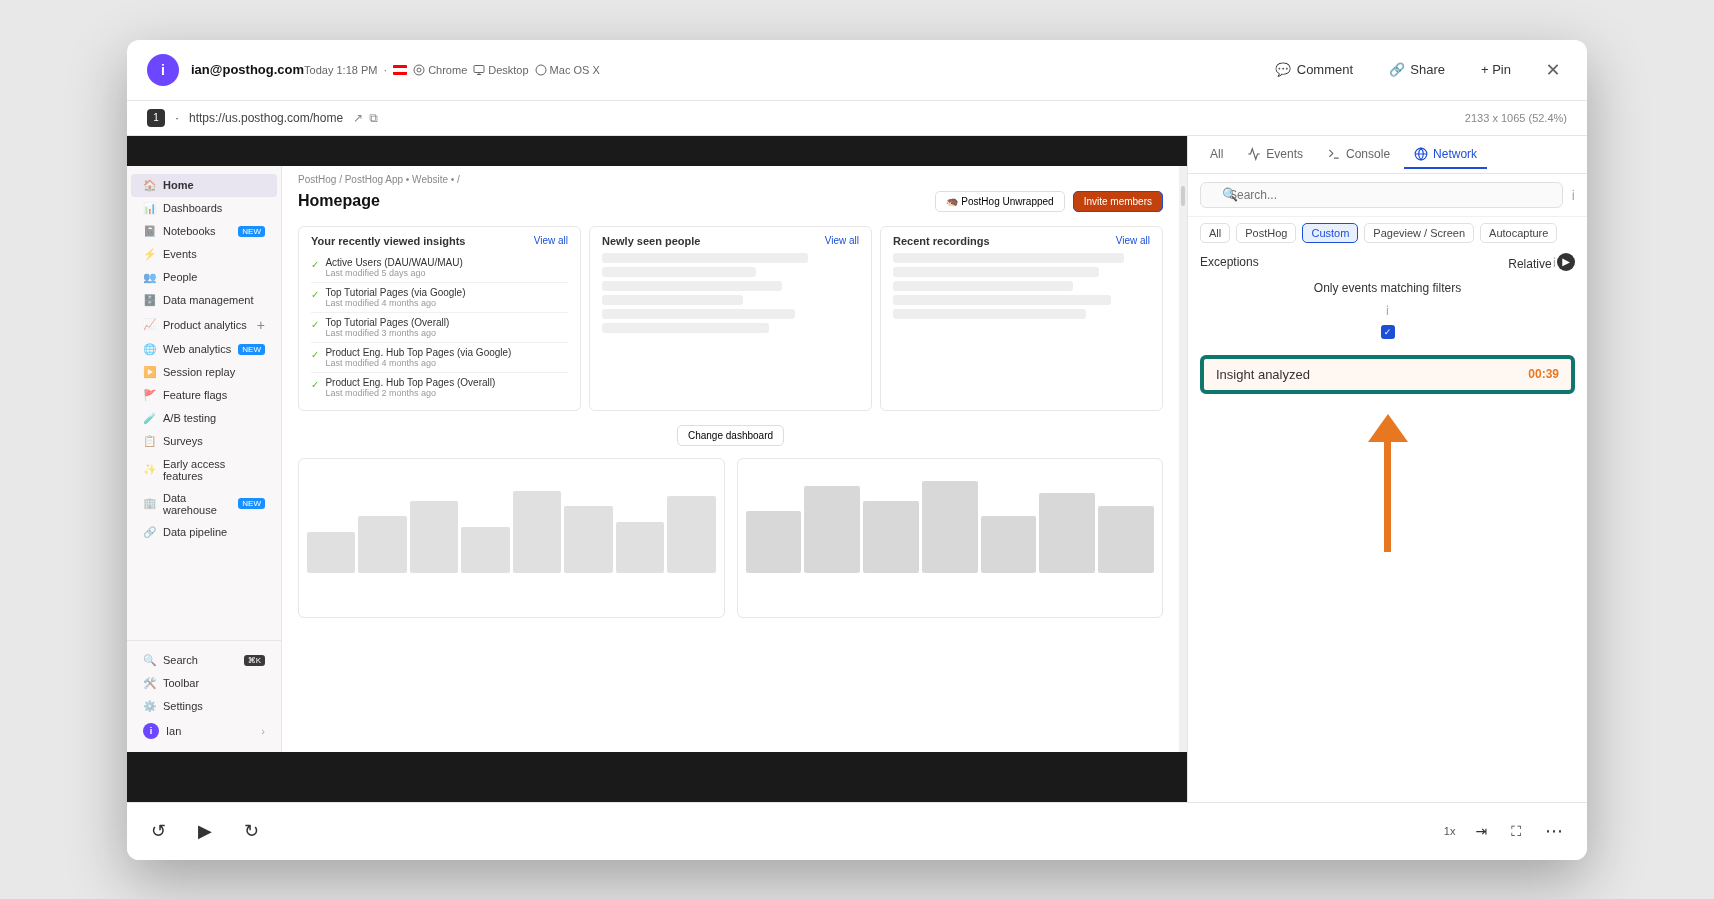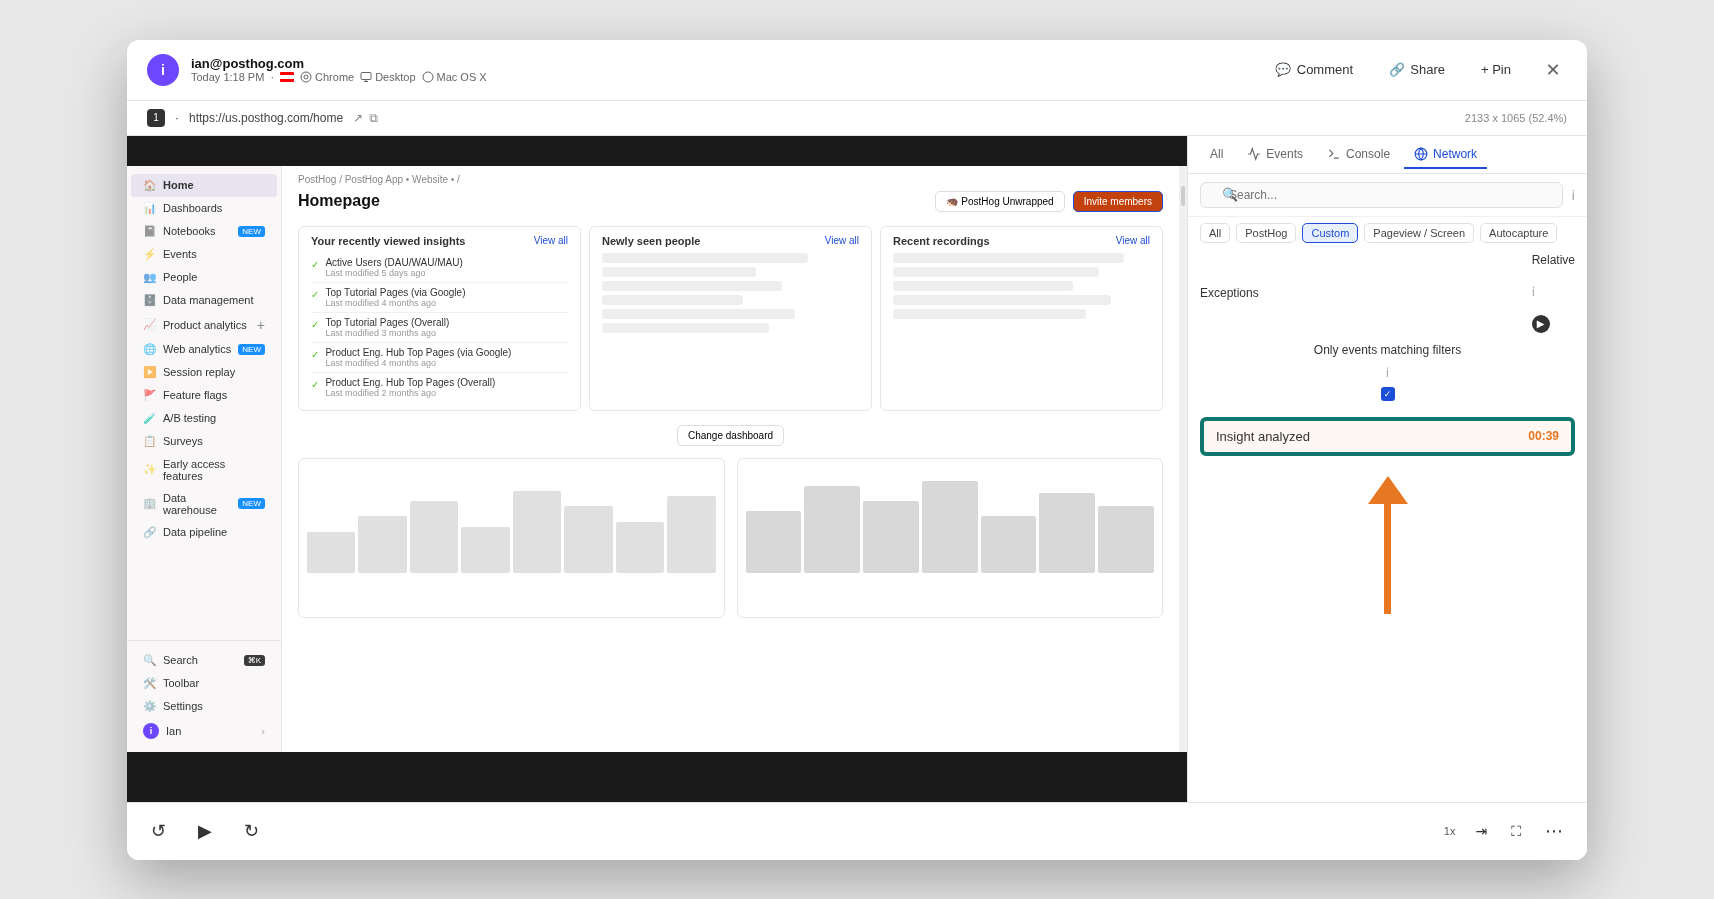--- a/index.html
+++ b/index.html
@@ -43,21 +43,21 @@
     .avatar {
       width: 32px; height: 32px;
       border-radius: 50%;
       background: #6c47ff;
       display: flex; align-items: center; justify-content: center;
       color: #fff; font-size: 14px; font-weight: 600;
       flex-shrink: 0;
     }
     .header-user-info {
       display: flex;
-      flex-direction: column;
+      flex-direction: row;
     }
     .header-user-name {
       font-size: 13px;
       font-weight: 600;
       color: #111;
     }
     .header-user-meta {
       display: flex;
       align-items: center;
       gap: 6px;
@@ -452,22 +452,22 @@
       justify-content: space-between;
       padding: 4px 12px 6px;
       flex-shrink: 0;
     }
     .exceptions-label {
       font-size: 12px;
       color: #333;
       font-weight: 500;
     }
     .relative-row {
-      display: flex; align-items: flex-start; gap: 15px;
-      font-size: 12px; color: #333; flex-direction: column;
+      display: flex; align-items: flex-end; gap: 1px;
+      font-size: 12px; color: #333;
     }
 
     
     .only-events-row {
       display: flex;
       align-items: center;
       gap: 6px;
       padding: 4px 12px 8px;
       flex-shrink: 0;
       flex-direction: column;

